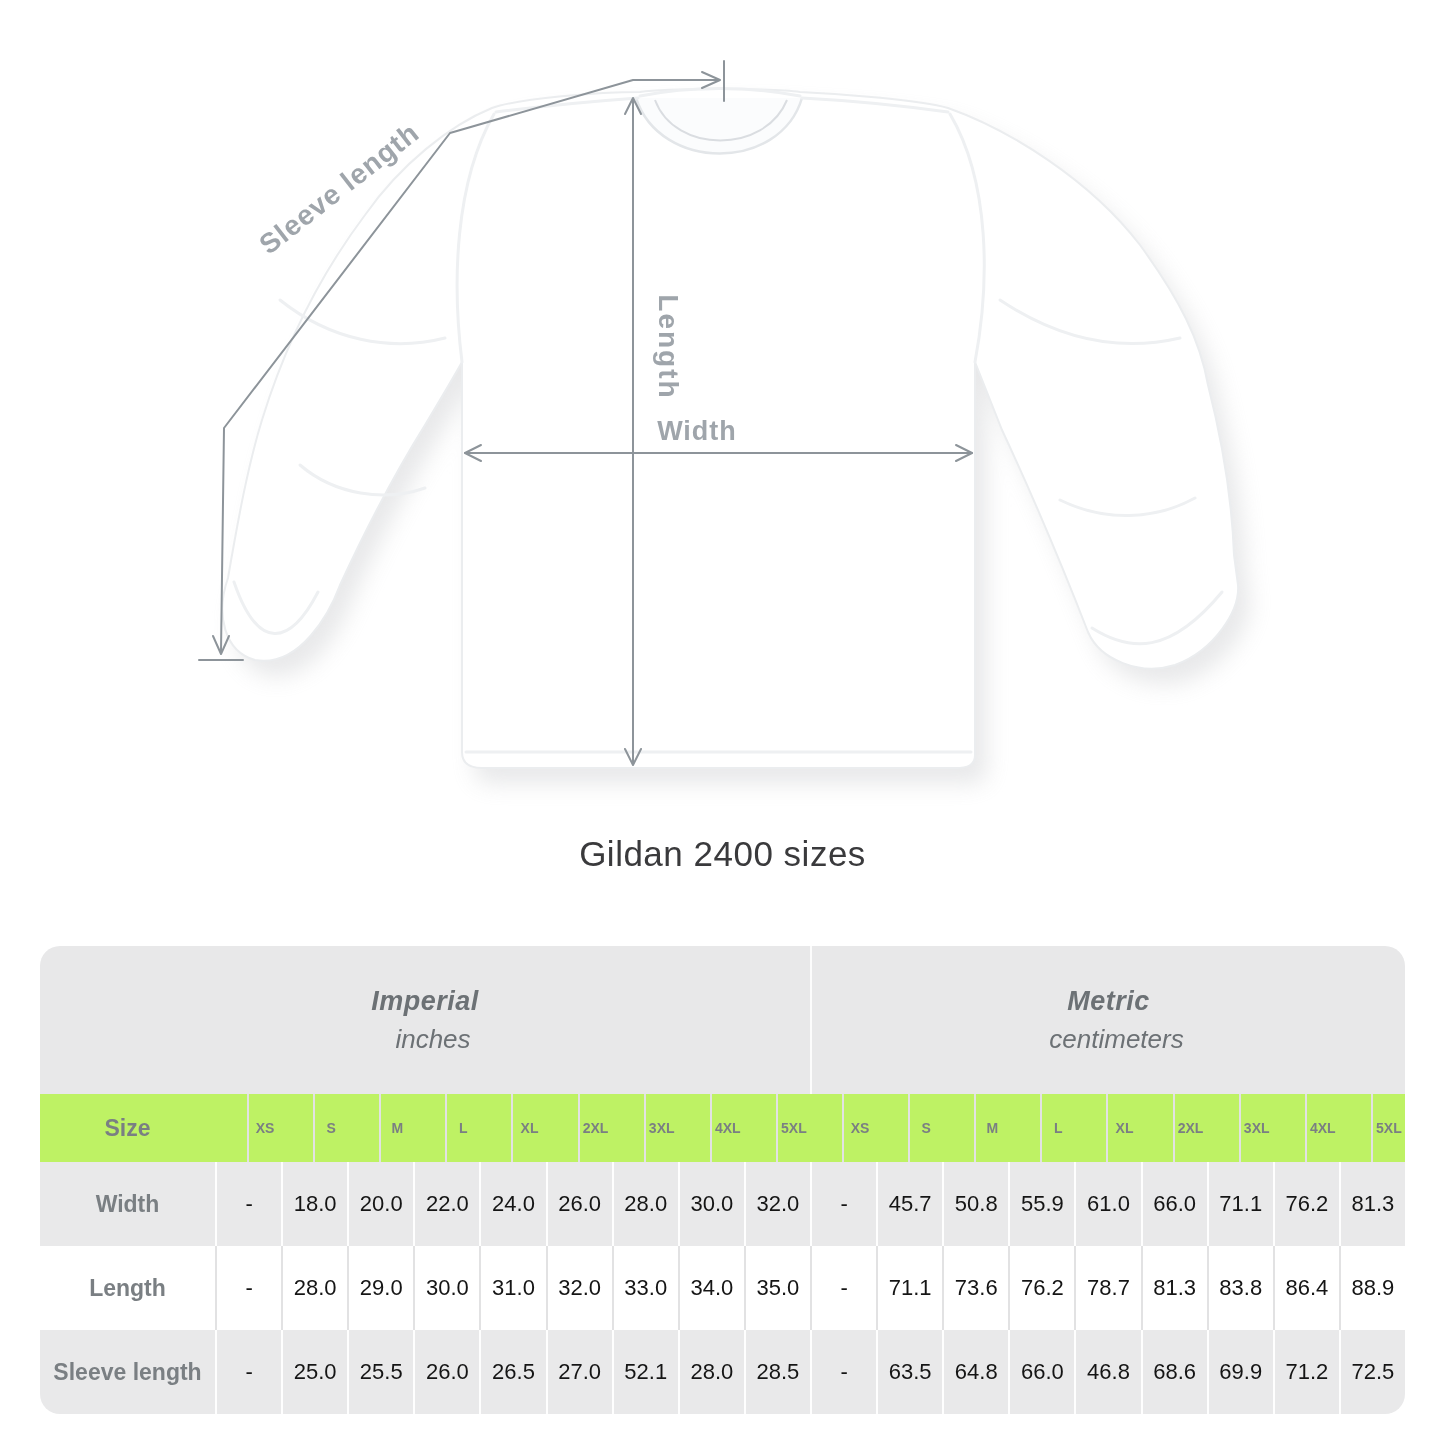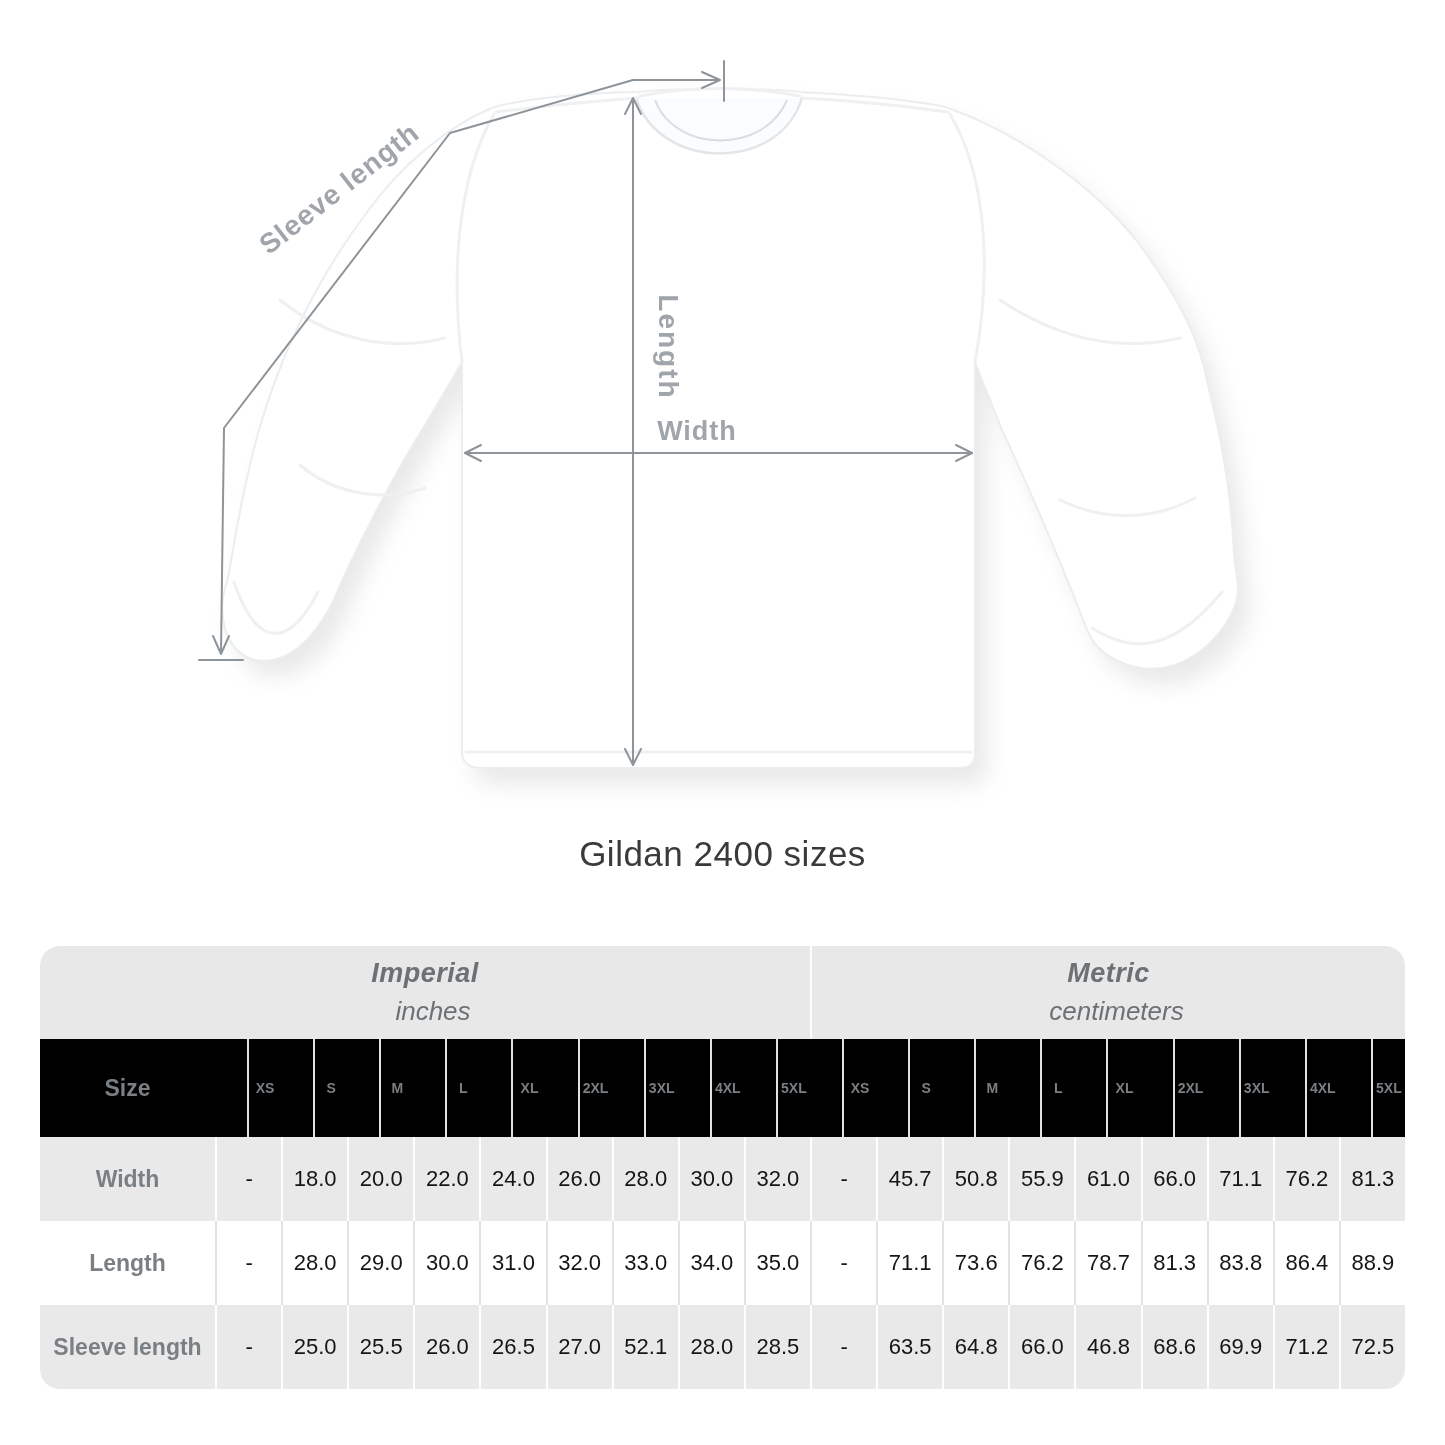--- a/index.html
+++ b/index.html
@@ -6,27 +6,27 @@
   .page{position:relative;width:1445px;height:1445px;background:#ffffff;overflow:hidden;
         font-family:"Liberation Sans",sans-serif;}
   svg.diagram{position:absolute;top:0;left:0;display:block;}
 
   .heading{position:absolute;top:834px;left:0;width:1445px;text-align:center;}
   .heading h1{margin:0;font-size:35px;font-weight:normal;color:#3a3a3c;letter-spacing:.5px;}
   .heading p{margin:13px 0 0 0;font-size:21px;font-style:italic;color:#58595b;}
 
   .size-table{position:absolute;top:946px;left:40px;width:1365px;border-radius:20px;overflow:hidden;}
   .trow{display:grid;grid-template-columns:175px repeat(18,1fr);}
-  .units-row{height:93px;background:#e8e8e9;}
+  .units-row{height:148px;background:#e8e8e9;}
   .unit{display:flex;flex-direction:column;align-items:center;justify-content:center;gap:7px;}
   .unit.imperial{grid-column:1/11;}
   .unit.metric{grid-column:11/20;border-left:2px solid rgba(255,255,255,.85);}
   .unit-name{font-size:27px;font-weight:bold;font-style:italic;color:#6c7175;letter-spacing:.5px;}
   .unit-sub{font-size:26px;font-style:italic;color:#6c7175;margin-left:16px;}
-  .sizes-row{height:98px;background:#000000;gap:32px;--div:#e2e2e3;}
+  .sizes-row{height:68px;background:#bef264;gap:32px;--div:#e2e2e3;}
   .row-white{height:84px;background:#ffffff;--div:#e2e2e3;}
   .row-gray{height:84px;background:#e9e9ea;--div:rgba(255,255,255,.95);}
   .cell{display:flex;align-items:center;justify-content:center;min-width:0;}
   .cell.head,.cell.val{border-left:2px solid var(--div);}
   .cell.label{font-weight:bold;font-size:23px;color:#7a7f83;}
   .cell.head{font-weight:bold;font-size:14px;color:#7a7f83;}
   .cell.val{font-size:22px;color:#151515;}
 
   .measure-line{stroke:#8d949a;stroke-width:2;fill:none;stroke-linecap:round;stroke-linejoin:round;}
   .measure-label{fill:#9fa5ab;font-family:"Liberation Sans",sans-serif;font-weight:bold;}

